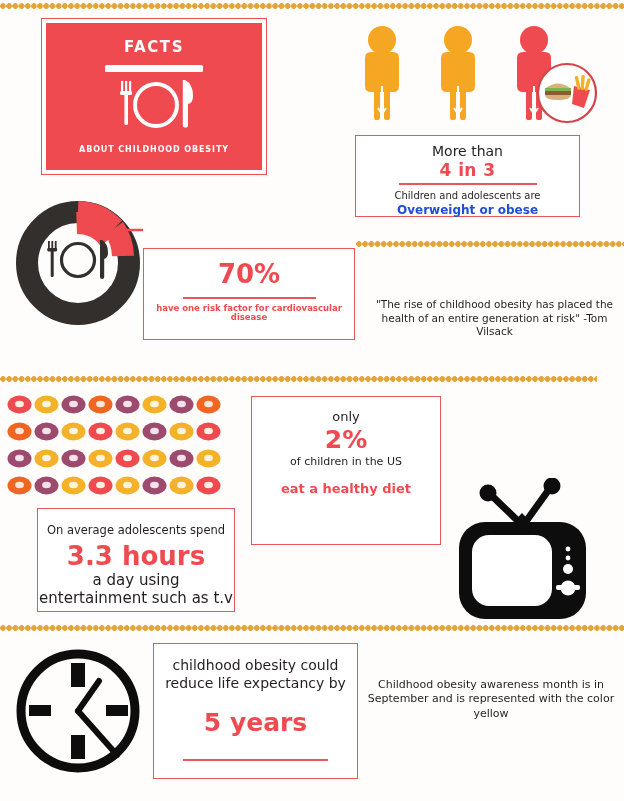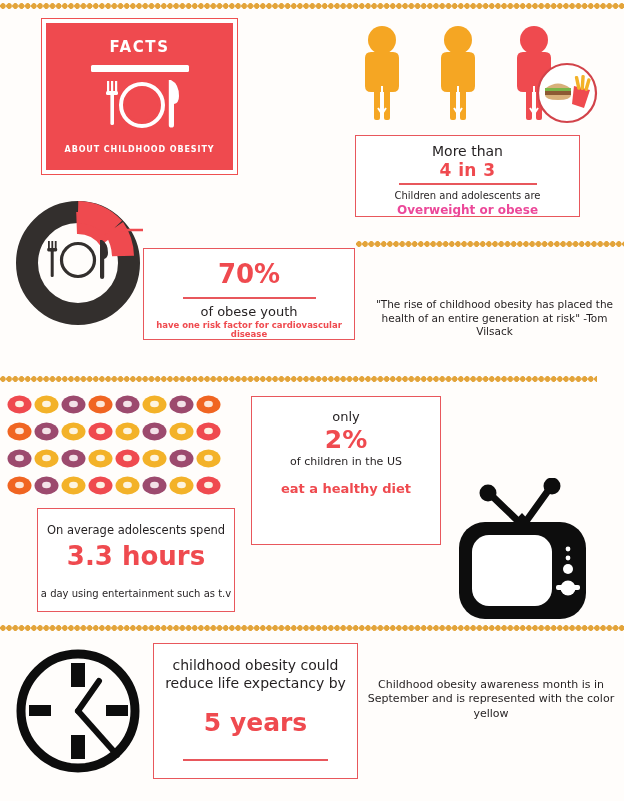--- a/index.html
+++ b/index.html
@@ -21,21 +21,21 @@
     height:9px;
     background-image:radial-gradient(circle at 3px 4px, #e3a43a 2.6px, rgba(227,164,58,0) 3.1px);
     background-size:6.2px 9px;
     background-repeat:repeat-x;
   }
 
   
   .facts-banner{
     position:absolute;
     left:41px; top:18px;
-    width:197px; height:157px;
+    width:226px; height:157px;
     box-sizing:border-box;
     border:1px solid #ef5050;
     padding:2px;
     background:#ffffff;
   }
   .facts-banner-inner{
     width:100%; height:100%;
     box-sizing:border-box;
     border:2px solid #ffffff;
     background:#ef4a4f;
@@ -80,41 +80,41 @@
   .card .rule{
     height:1.6px; background:#e8575c; margin:7px auto;
   }
 
   
   #card-one-in-three{ left:355px; top:135px; width:225px; height:82px; }
   #card-one-in-three .lead{ font-size:14px; margin-top:7px; }
   #card-one-in-three .big{ font-size:17px; margin-top:1px; letter-spacing:.4px;}
   #card-one-in-three .rule{ width:138px; margin-top:3px; margin-bottom:5px;}
   #card-one-in-three .small{ font-size:10px; color:#231f20; }
-  #card-one-in-three .small-red{ font-size:12px; color:#ec4899; font-weight:bold; margin-top:2px;}
+  #card-one-in-three .small-red{ font-size:12px; color:#1d4ed8; font-weight:bold; margin-top:2px;}
 
   
   #card-seventy{ left:143px; top:248px; width:212px; height:92px; }
   #card-seventy .big{ font-size:26px; margin-top:10px; }
   #card-seventy .rule{ width:133px; margin-top:8px; margin-bottom:5px;}
   #card-seventy .small{ font-size:13px; color:#231f20; }
   #card-seventy .small-red{ font-size:8.5px; color:#ef4a4f; font-weight:bold; line-height:1.1; margin-top:2px;}
 
   
   #card-two-percent{ left:251px; top:396px; width:190px; height:149px; }
   #card-two-percent .lead{ font-size:13px; margin-top:12px; }
   #card-two-percent .big{ font-size:25px; margin-top:1px; }
   #card-two-percent .small{ font-size:11px; color:#231f20; margin-top:1px;}
   #card-two-percent .small-red{ font-size:13px; color:#ef4a4f; font-weight:bold; margin-top:13px;}
 
   
   #card-hours{ left:37px; top:508px; width:198px; height:104px; }
   #card-hours .lead{ font-size:11.5px; margin-top:14px; }
   #card-hours .big{ font-size:26px; margin-top:4px; }
-  #card-hours .small{ font-size:10px; color:#231f20; margin-top:17px;}
+  #card-hours .small{ font-size:15px; color:#231f20; }
 
   
   #card-years{ left:153px; top:643px; width:205px; height:136px; }
   #card-years .lead{ font-size:14px; margin-top:13px; line-height:1.25;}
   #card-years .big{ font-size:25px; margin-top:16px; }
   #card-years .rule{ width:145px; margin-top:22px;}
 
   
   .freetext{
     position:absolute;
@@ -250,21 +250,20 @@
       <path d="M89 42 q6 3.5 6 12.5 q0 5.5 -3.8 6.4 l0 18 a2.1 2.1 0 0 1 -4.2 0 l0 -36.9 z" fill="#332f2d"></path>
 
       <line x1="106" y1="32" x2="185" y2="32" stroke="#ef4a4f" stroke-width="2.4"></line>
       <circle cx="186" cy="32" r="6" fill="#ef4a4f"></circle>
     </svg>
   </div>
 
   <div class="card" id="card-seventy">
     <div class="big">70%</div>
     <div class="rule"></div>
-    <div class="small">of obese youth</div>
     <div class="small-red">have one risk factor for cardiovascular disease</div>
   </div>
 
   <div class="freetext" id="quote">"The rise of childhood obesity has placed the health of an entire generation at risk" -Tom Vilsack</div>
 
   <div id="donut-grid">
       <div class="donut"><svg width="27" height="27" viewBox="0 0 27 27">
           <ellipse cx="13.5" cy="13.5" rx="12" ry="9" fill="#ef4a4f"></ellipse>
           <ellipse cx="13.5" cy="13" rx="4.4" ry="3.2" fill="#fdf0e2"></ellipse>
         </svg></div>

